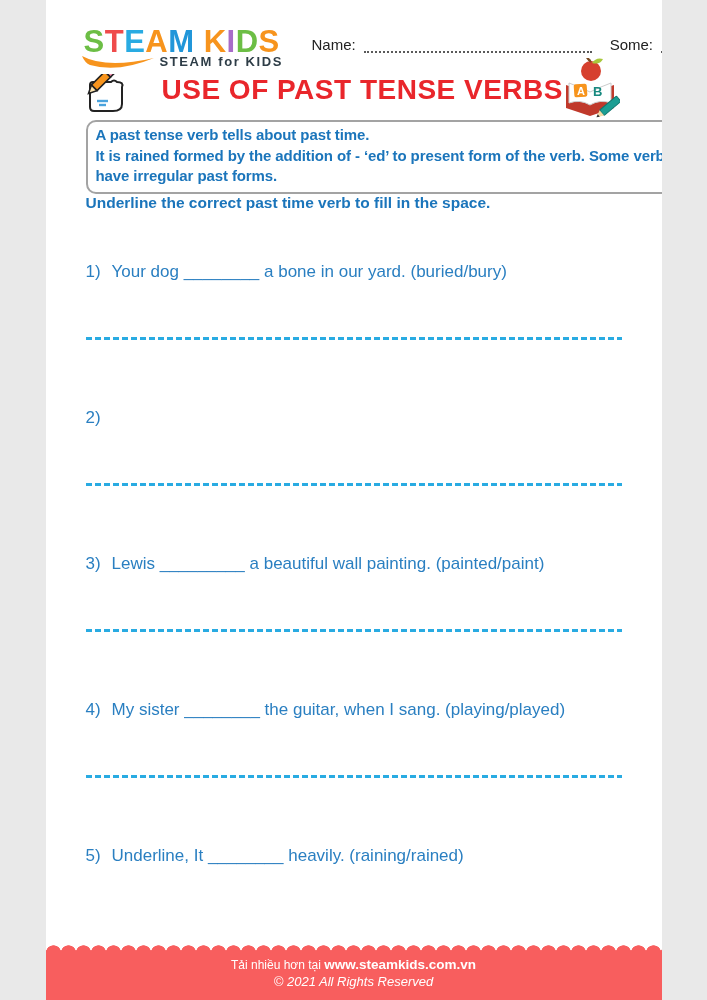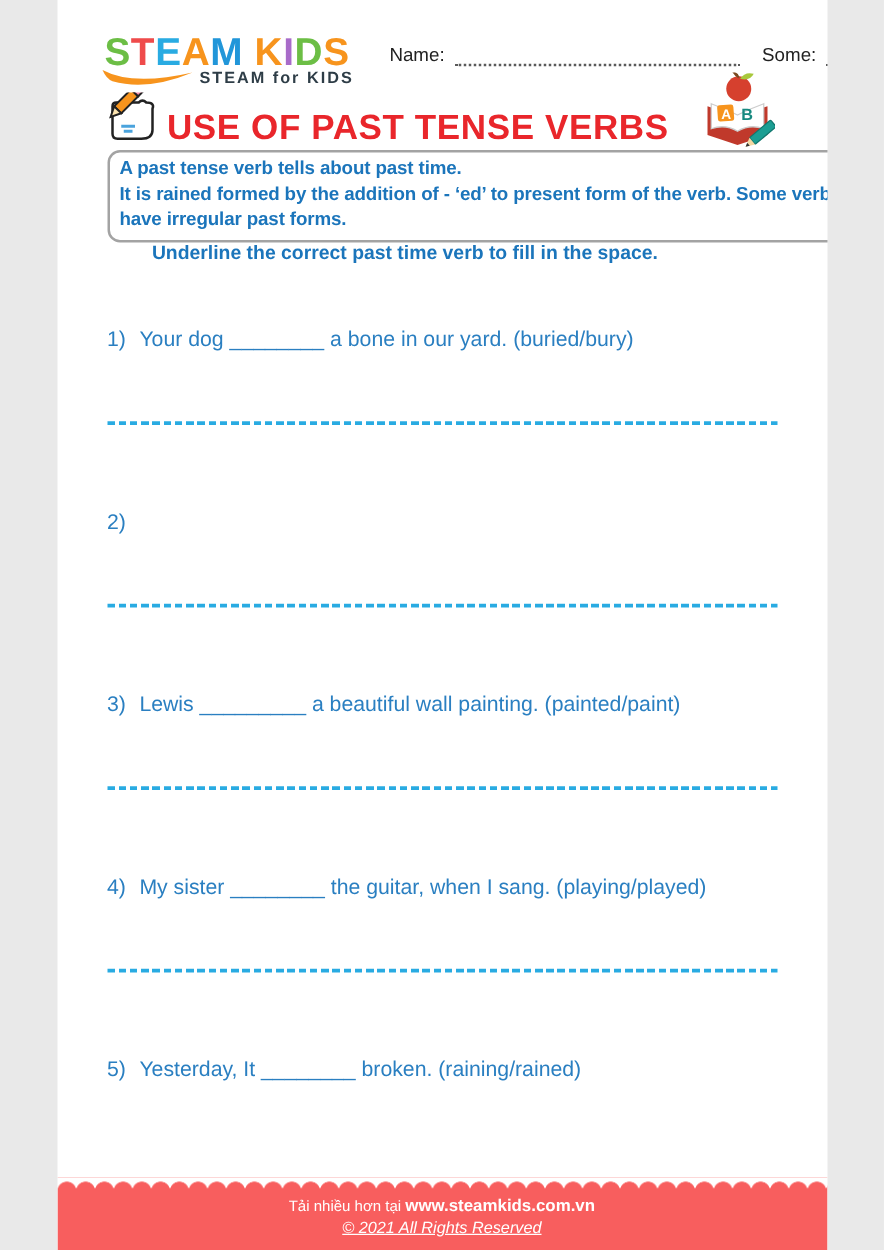--- a/index.html
+++ b/index.html
@@ -22,38 +22,38 @@
   .logo-sub { font-size:13px; font-weight:bold; color:#2e3d47; letter-spacing:1.6px; white-space:nowrap; margin-left:2px; }
 
   .fields { flex:1; display:flex; align-items:flex-start; margin-top:10px; margin-left:16px; font-size:15px; color:#222; }
   .field { display:flex; align-items:flex-end; }
   .field-label { padding-right:8px; }
   .dotline { border-bottom:2px dotted #5a5a5a; height:14px; }
   .dotline.name { width:228px; margin-right:18px; }
   .dotline.date { width:112px; }
 
   
-  .title-row { position:absolute; top:74px; left:38px; display:flex; align-items:flex-end; }
+  .title-row { position:absolute; top:74px; left:38px; display:flex; align-items:flex-start;gap:28px; }
   .title-icon { width:44px; height:44px; flex:none; margin-right:6px; }
   .page-title { font-size:28px; font-weight:bold; color:#e9262b; letter-spacing:0.5px; white-space:nowrap; }
 
   .book-icon { position:absolute; top:58px; right:42px; width:60px; height:62px; }
 
   
   .rule-box {
     position:absolute; top:120px; left:40px; width:625px;
     border:2px solid #a3a3a3; border-radius:10px;
     padding:3px 8px 5px 8px;
     color:#1b75bb; font-weight:bold; font-size:15px; line-height:1.38;
     letter-spacing:-0.1px;
   }
 
   .instruction {
     position:absolute; top:194px; left:40px;
-    color:#1b75bb; font-weight:bold; font-size:15.5px;margin-left:36px;
+    color:#1b75bb; font-weight:bold; font-size:15.5px;
   }
 
   
   .questions { position:absolute; top:261px; left:40px; right:40px; }
   .q-block { position:relative; height:146px; }
   .q-block.last { height:40px; }
   .q-row { display:flex; color:#2a7fc1; font-size:17px; line-height:1.25; }
   .q-num { width:26px; flex:none; }
   .q-text { white-space:nowrap; }
   .sep {
@@ -65,21 +65,21 @@
   .footer { position:absolute; bottom:0; left:0; right:0; }
   .scallops {
     height:10px;
     background-image: radial-gradient(circle at 7.5px 11px, #f85e5e 7.4px, rgba(0,0,0,0) 7.9px);
     background-size:15px 11px;
     background-repeat:repeat-x;
   }
   .footer-band { background:#f85e5e; height:48px; color:#ffffff; text-align:center; padding-top:5px; }
   .footer-line1 { font-size:12px; }
   .footer-url { font-weight:bold; font-size:13.5px; color:#ffffff; text-decoration:none;margin-top:37px; }
-  .footer-line2 { font-style:italic; font-size:13px; margin-top:2px;text-decoration:underline; }
+  .footer-line2 { font-style:italic; font-size:13px; margin-top:2px; }
 </style>
 </head>
 <body>
 
 <div class="page">
 
   <div class="header-row">
     <div class="logo">
       <div class="logo-text">
         <span style="color: rgb(108, 190, 69);">S</span><span style="color: rgb(239, 75, 75);">T</span><span style="color: rgb(41, 171, 226);">E</span><span style="color: rgb(247, 148, 29);">A</span><span style="color: rgb(33, 150, 217);">M</span><span>&nbsp;</span><span style="color: rgb(247, 148, 29);">K</span><span style="color: rgb(168, 107, 201);">I</span><span style="color: rgb(108, 190, 69);">D</span><span style="color: rgb(247, 148, 29);">S</span>
@@ -164,21 +164,21 @@
     <div class="q-block">
       <div class="q-row">
         <span class="q-num">4)</span>
         <span class="q-text">My sister ________ the guitar, when I sang. (playing/played)</span>
       </div>
       <div class="sep"></div>
     </div>
     <div class="q-block last">
       <div class="q-row">
         <span class="q-num">5)</span>
-        <span class="q-text">Yesterday, It ________ broken. (raining/rained)</span>
+        <span class="q-text">Underline, It ________ heavily. (raining/rained)</span>
       </div>
     </div>
   </div>
 
   <div class="footer">
     <div class="scallops"></div>
     <div class="footer-band">
       <div class="footer-line1"><span>Tải nhiều hơn tại </span><a class="footer-url" href="#">www.steamkids.com.vn</a></div>
       <div class="footer-line2">© 2021 All Rights Reserved</div>
     </div>

